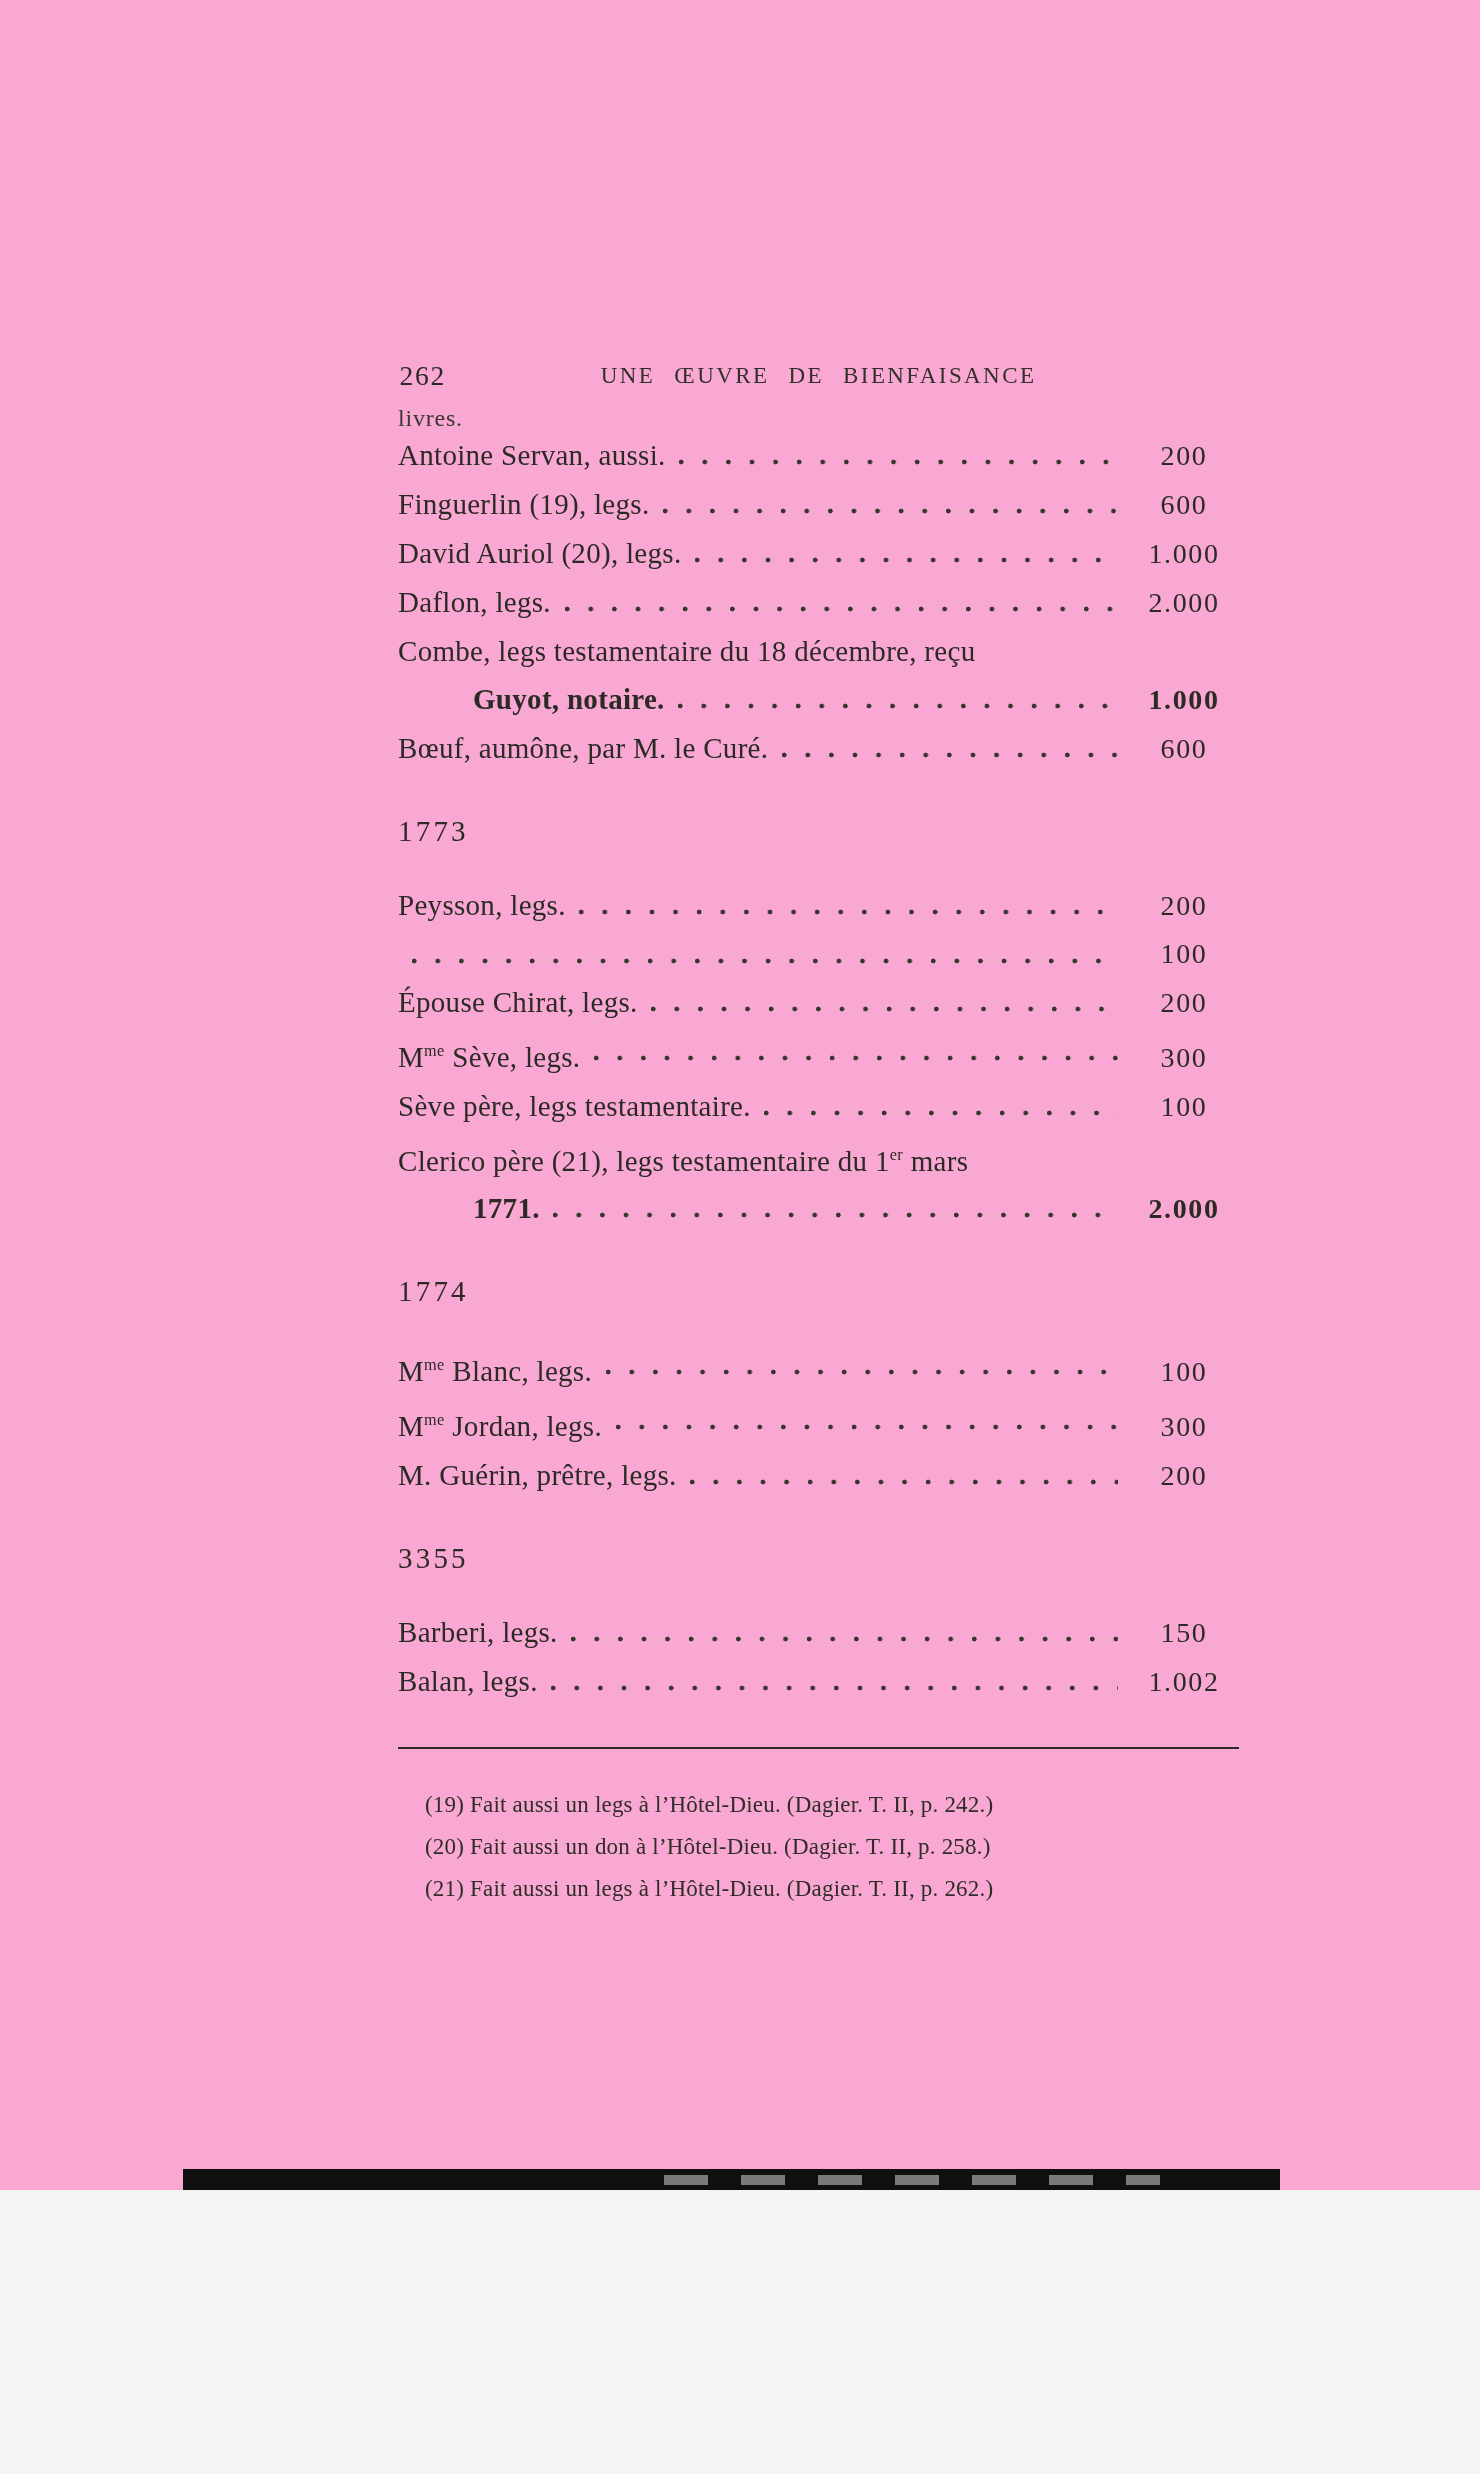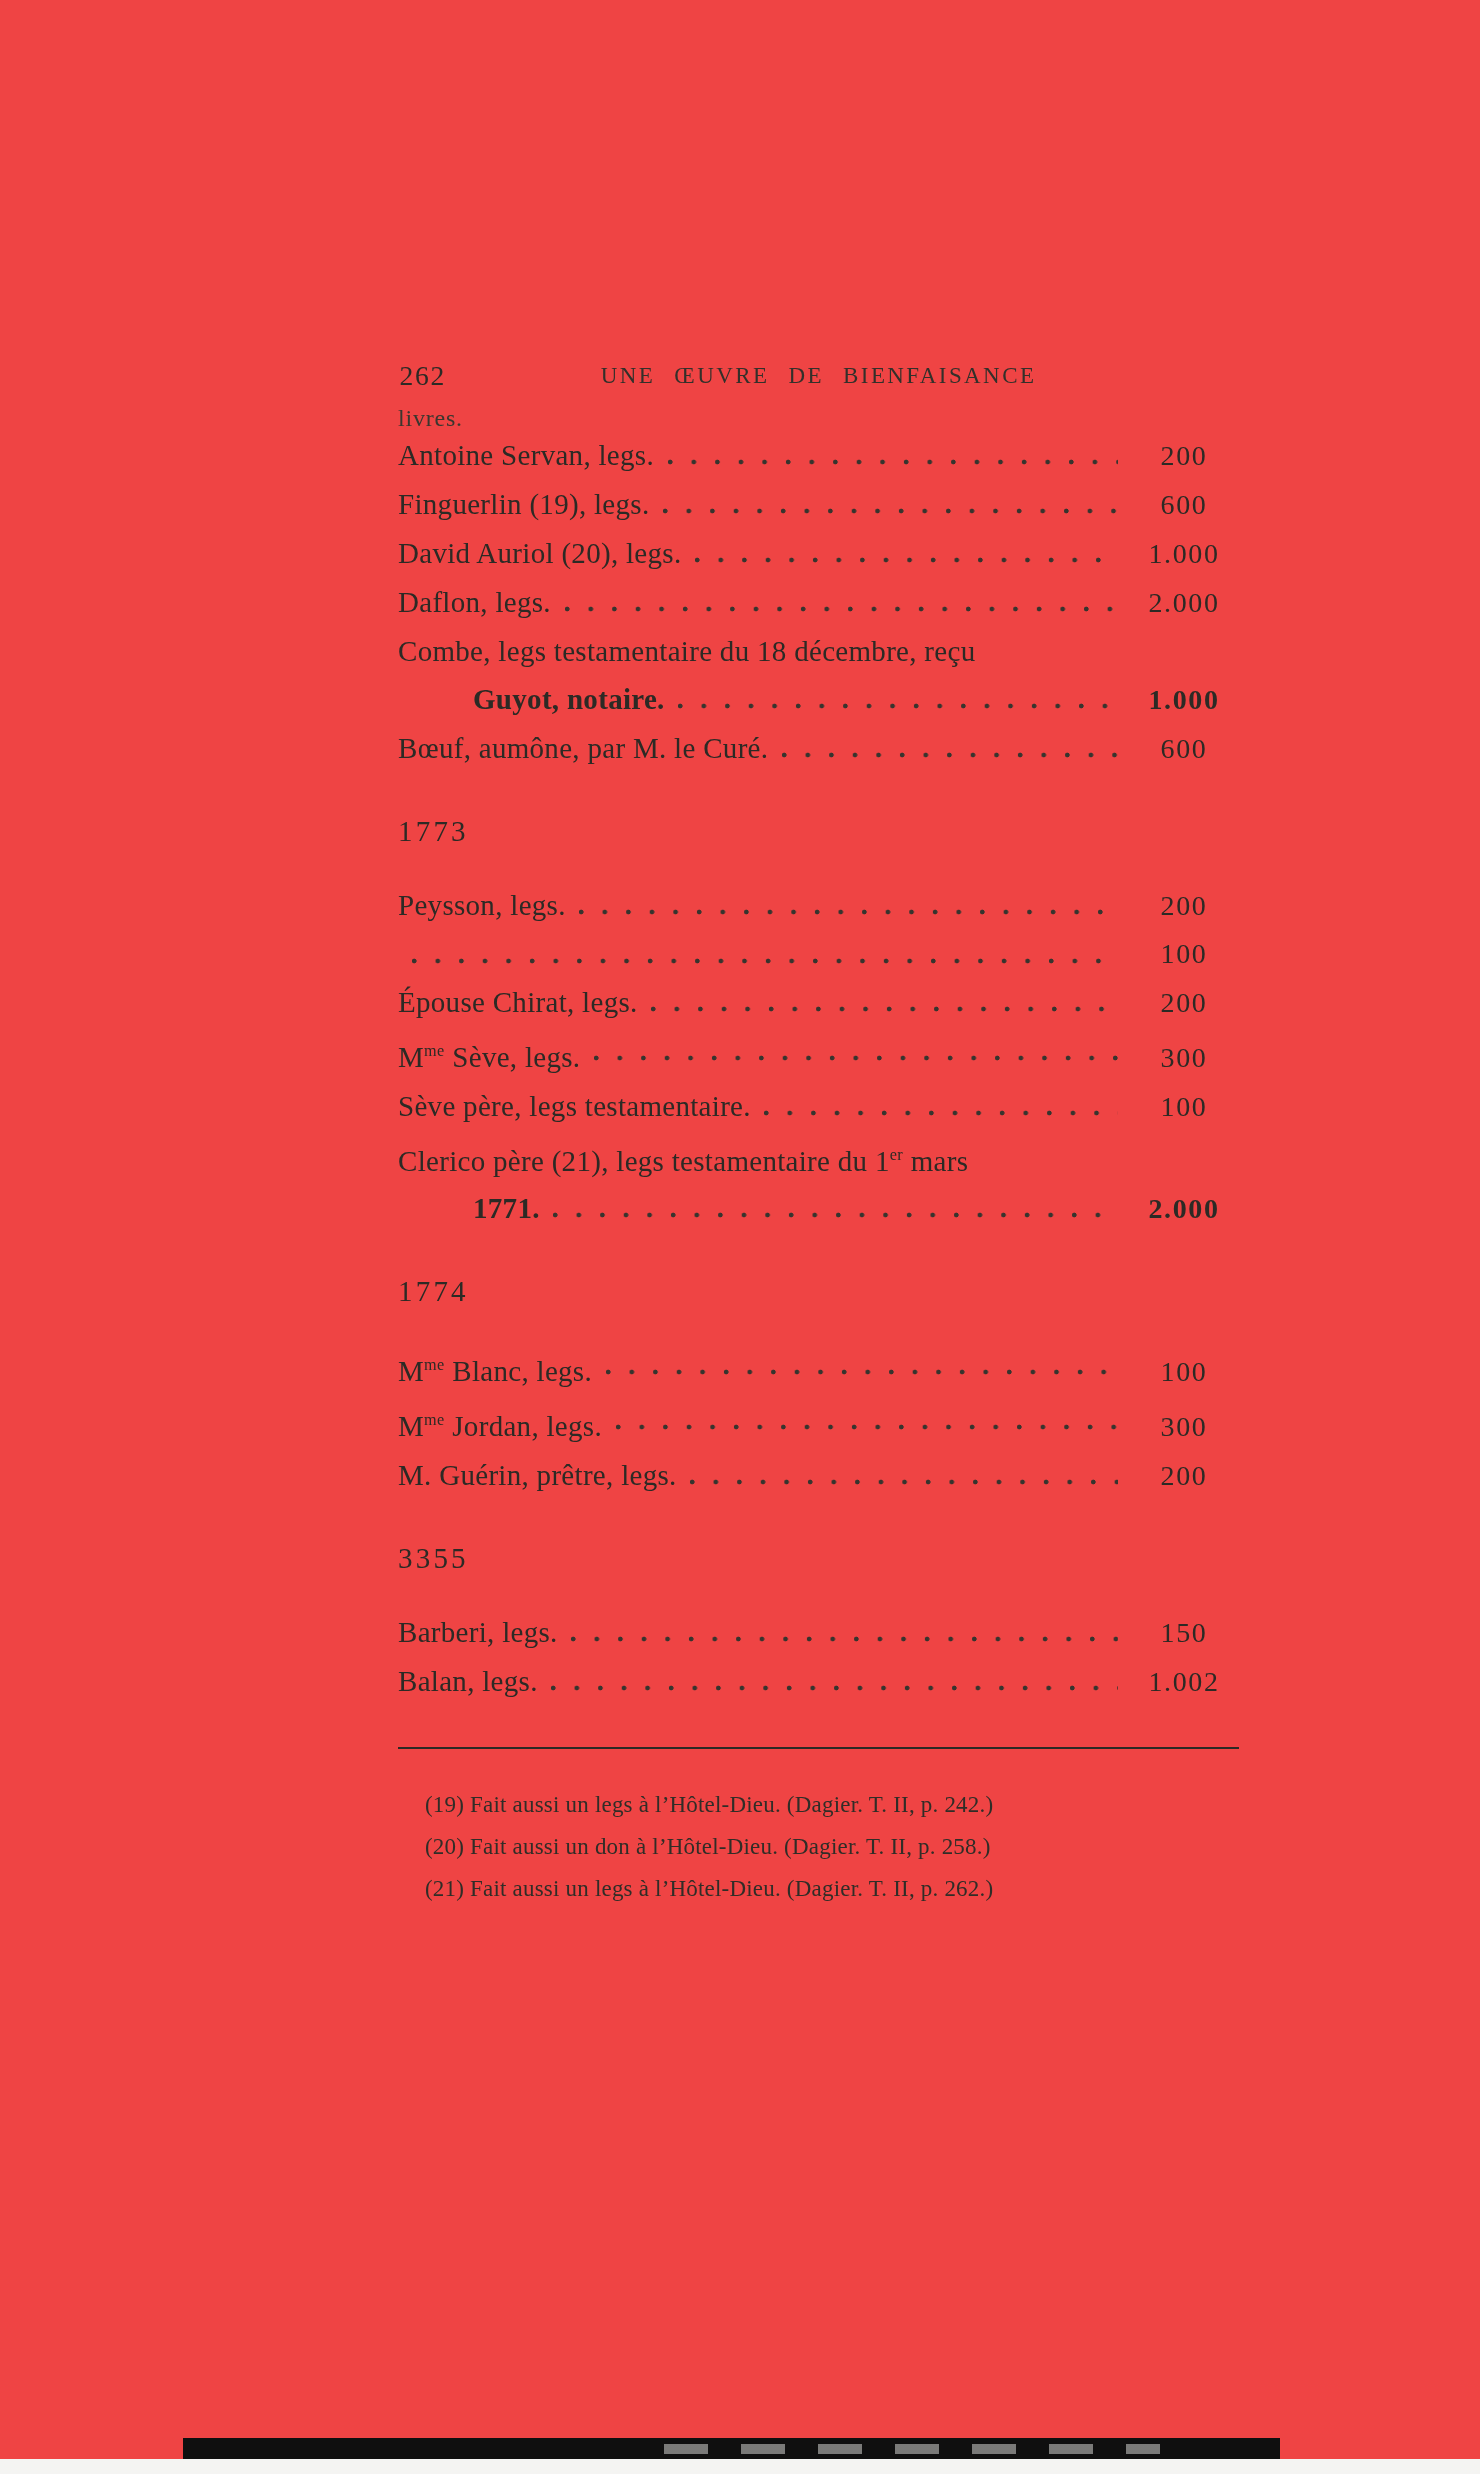--- a/index.html
+++ b/index.html
@@ -3,22 +3,22 @@
 <meta charset="utf-8">
 <style>
   html, body { margin: 0; padding: 0; }
   body {
     width: 1480px; height: 2475px;
     background: #f4f4f2;
     font-family: "Liberation Serif", "DejaVu Serif", serif;
   }
   .page {
     position: relative;
-    width: 1480px; height: 2459px;
-    background: #ef4444;
+    width: 1480px; height: 2190px;
+    background: #f9a8d4;
     overflow: hidden;
     color: #2c2a25;
   }
   .content {
     position: absolute;
     left: 398px; top: 355px; width: 841px;
   }
   .head-row { position: relative; height: 46px; }
   .pagenum {
     position: absolute; left: 1.6px; top: 4.7px;
@@ -88,21 +88,21 @@
   <div class="content">
 
     <div class="head-row">
       <span class="pagenum">262</span>
       <span class="running-title">UNE ŒUVRE DE BIENFAISANCE</span>
     </div>
 
     <div class="currency">livres.</div>
 
     <div class="row">
-      <span class="lbl">Antoine Servan, legs.</span>
+      <span class="lbl">Antoine Servan, aussi.</span>
       <span class="leader"></span>
       <span class="val">200</span>
     </div>
     <div class="row">
       <span class="lbl">Finguerlin (19), legs.</span>
       <span class="leader"></span>
       <span class="val">600</span>
     </div>
     <div class="row">
       <span class="lbl">David Auriol (20), legs.</span>

